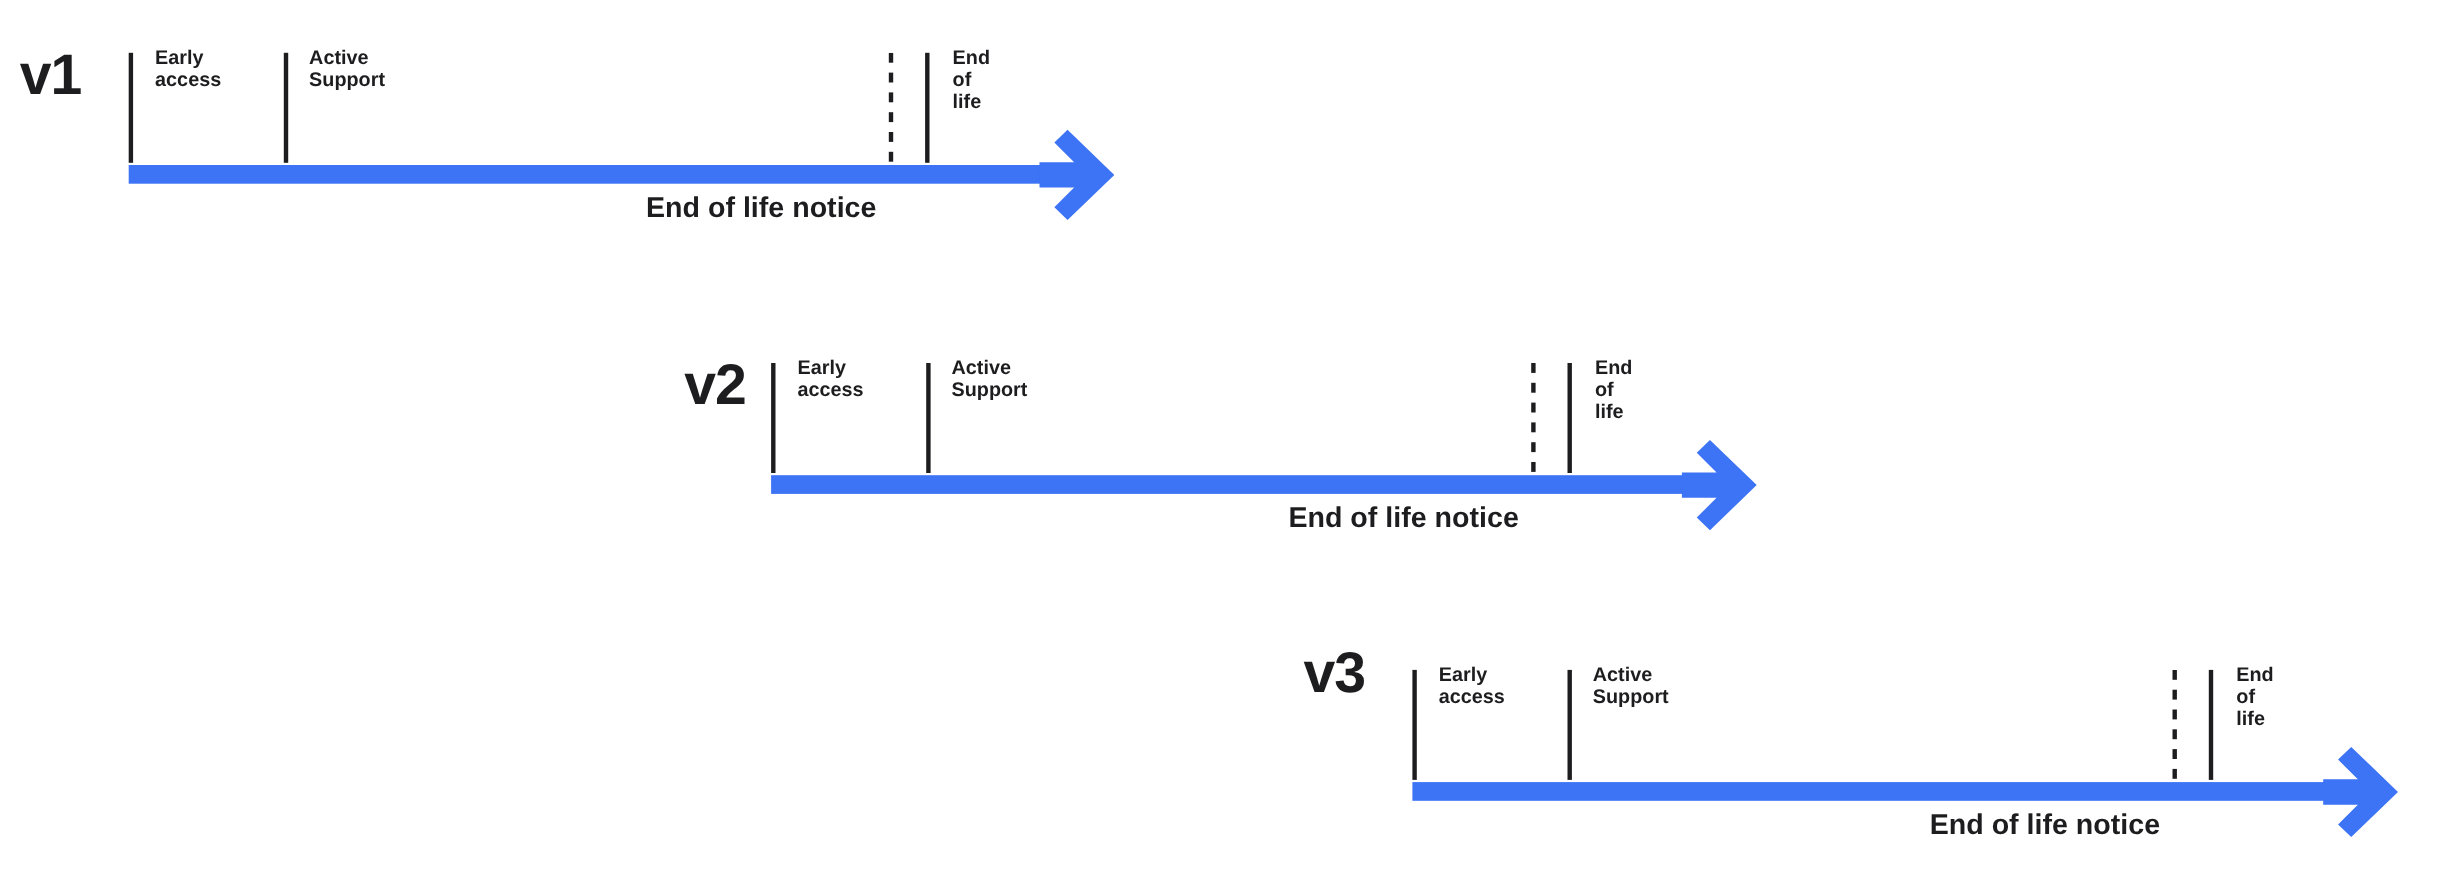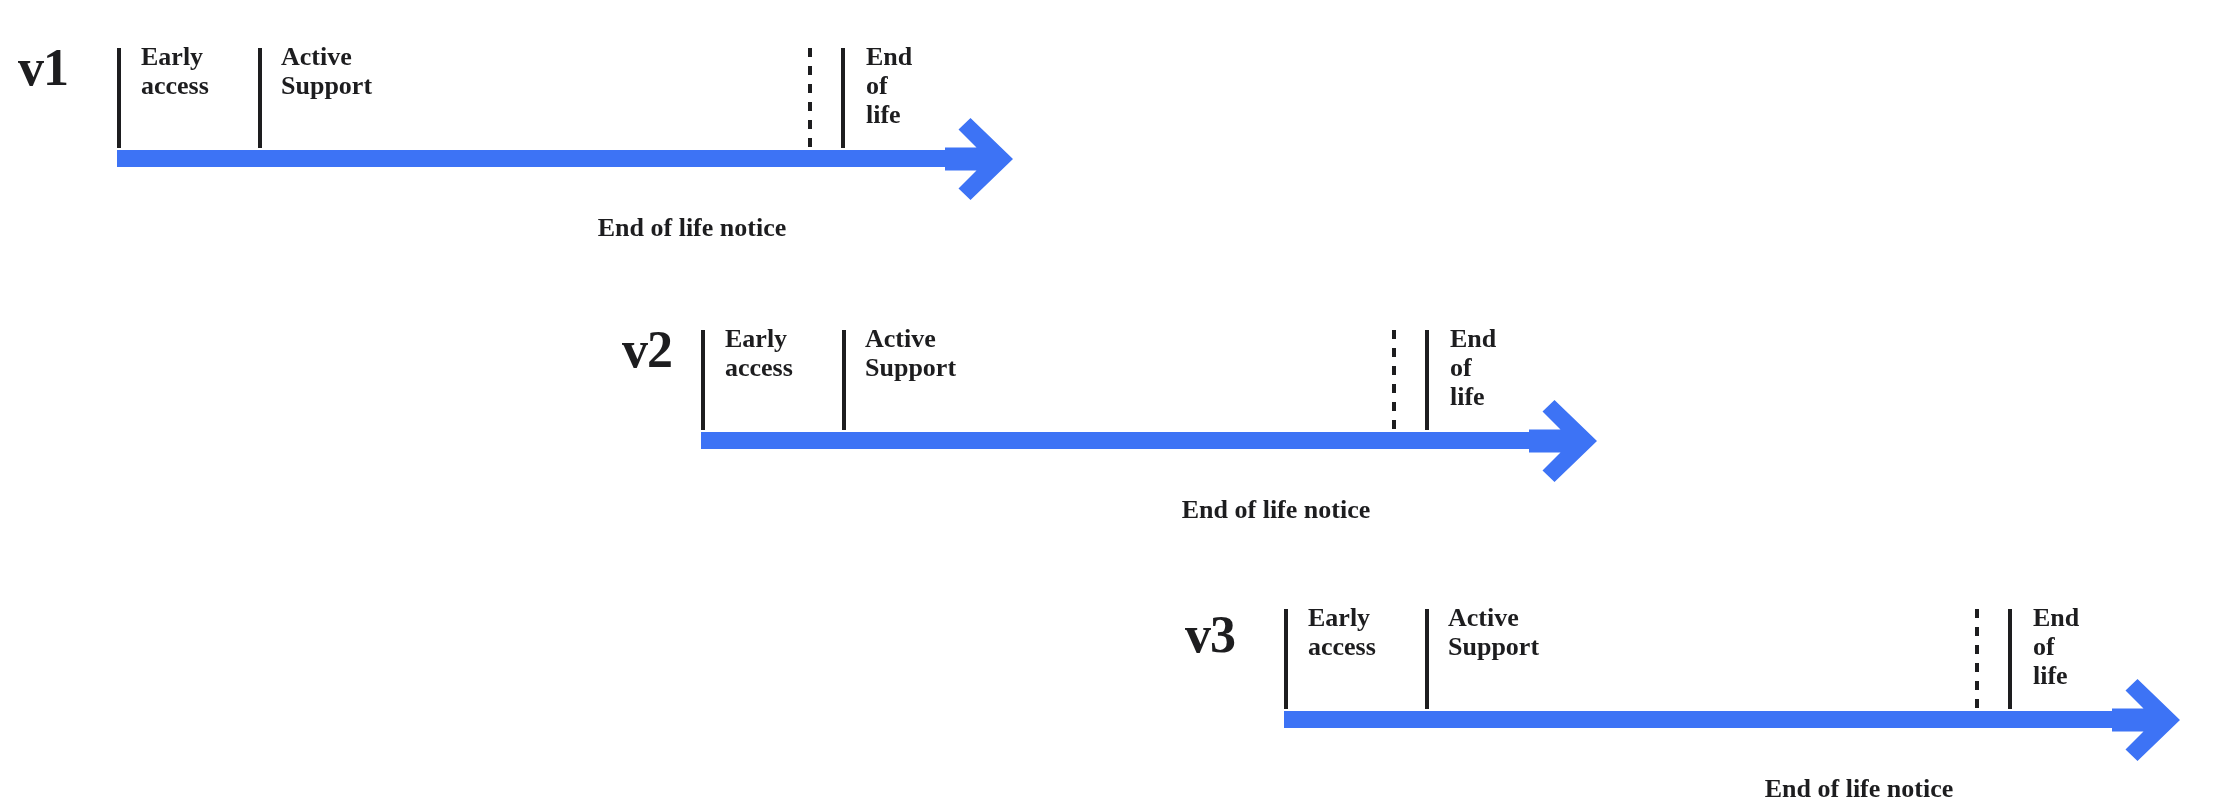--- a/index.html
+++ b/index.html
@@ -14,21 +14,20 @@
     overflow: hidden;
     font-family: "Liberation Sans", sans-serif;
     -webkit-font-smoothing: antialiased;
   }
 
   .timeline-canvas {
     position: absolute;
     inset: 0;
     width: 2228px;
     height: 812px;
-    font-family: Liberation Serif, serif;
   }
 
   
   .version-row {
     position: absolute;
     left: 0;
     top: 0;
   }
 
   
@@ -59,21 +58,21 @@
       #1d1d1f 0px, #1d1d1f 9px,
       rgba(0,0,0,0) 9px, rgba(0,0,0,0) 18px
     );
     background-size: 4px 18px;
     background-repeat: repeat-y;
   }
 
   
   .phase-label {
     position: absolute;
-    font-size: 26px;
+    font-size: 18px;
     font-weight: bold;
     color: #1d1d1f;
     line-height: 1.12;
     white-space: pre-line;
   }
 
   
   .lifetime-bar {
     position: absolute;
     height: 17px;
@@ -87,21 +86,20 @@
 
   
   .notice-label {
     position: absolute;
     font-size: 26px;
     font-weight: bold;
     color: #1d1d1f;
     line-height: 1.1;
     white-space: nowrap;
     text-align: center;
-    margin-top: 40px;
   }
 </style>
 </head>
 <body>
 
 <div class="timeline-canvas" id="canvas">
     <div class="version-row" style="left: 0px; top: 0px;">
       <div class="version-tag" style="left: 18px; top: 42px;">v1</div>
       <div class="divider" style="left: 117px; top: 48px; height: 100px;"></div>
       <div class="divider" style="left: 258px; top: 48px; height: 100px;"></div>
@@ -131,21 +129,21 @@
       <div class="phase-label" style="left: 1450px; top: 324px;">End of life</div>
       <div class="lifetime-bar" style="left: 701px; top: 432px; width: 830px; background: rgb(61, 115, 245);"></div>
       <div class="arrow-head" style="left: 1529px; top: 399.5px;">
         <svg width="72" height="82" viewBox="0 0 72 82" xmlns="http://www.w3.org/2000/svg">
           <path d="M 0 29.5 L 31.5 29.5 L 13.5 11.5 L 25.5 0 L 68 41 L 25.5 82 L 13.5 70.5 L 31.5 52.5 L 0 52.5 Z" fill="#3d73f5"></path>
         </svg>
       </div>
       <div class="notice-label" style="left: 1076px; width: 400px; top: 456px;">End of life notice</div>
     </div>
     <div class="version-row" style="left: 0px; top: 0px;">
-      <div class="version-tag" style="left: 1185px; top: 609px;">v3</div>
+      <div class="version-tag" style="left: 1185px; top: 586px;">v3</div>
       <div class="divider" style="left: 1284px; top: 609px; height: 100px;"></div>
       <div class="divider" style="left: 1425px; top: 609px; height: 100px;"></div>
       <div class="divider" style="left: 2008px; top: 609px; height: 100px;"></div>
       <div class="divider-dashed" style="left: 1975px; top: 609px; height: 100px;"></div>
       <div class="phase-label" style="left: 1308px; top: 603px;">Early
 access</div>
       <div class="phase-label" style="left: 1448px; top: 603px;">Active Support</div>
       <div class="phase-label" style="left: 2033px; top: 603px;">End of life</div>
       <div class="lifetime-bar" style="left: 1284px; top: 711px; width: 830px; background: rgb(61, 115, 245);"></div>
       <div class="arrow-head" style="left: 2112px; top: 678.5px;">

